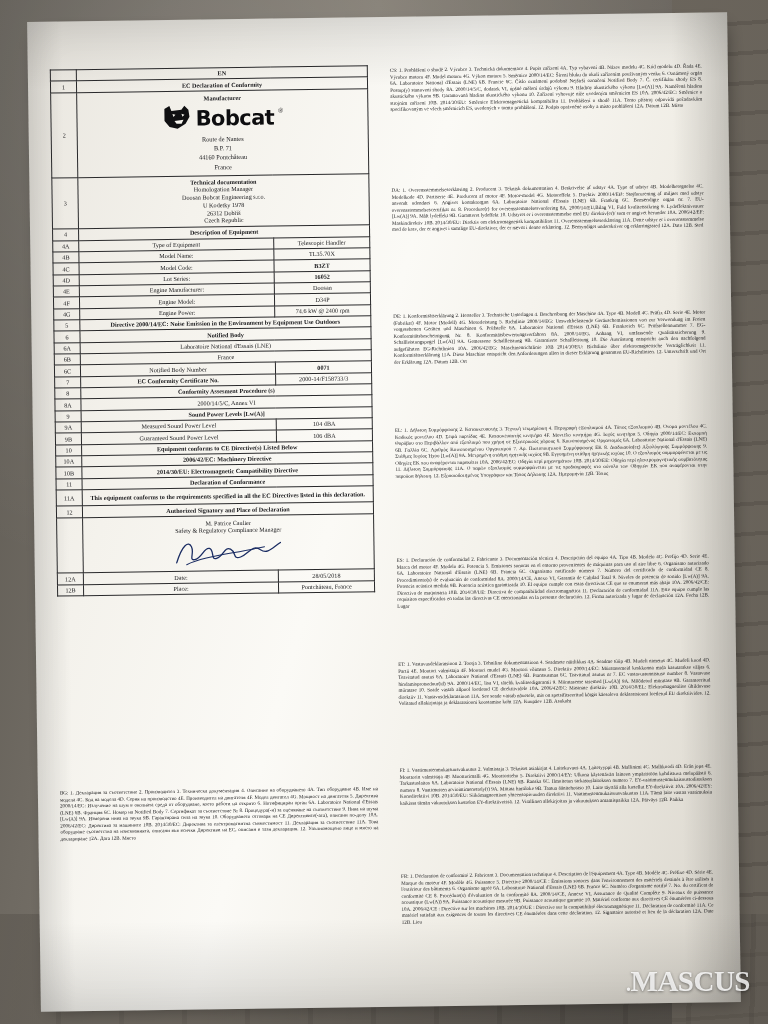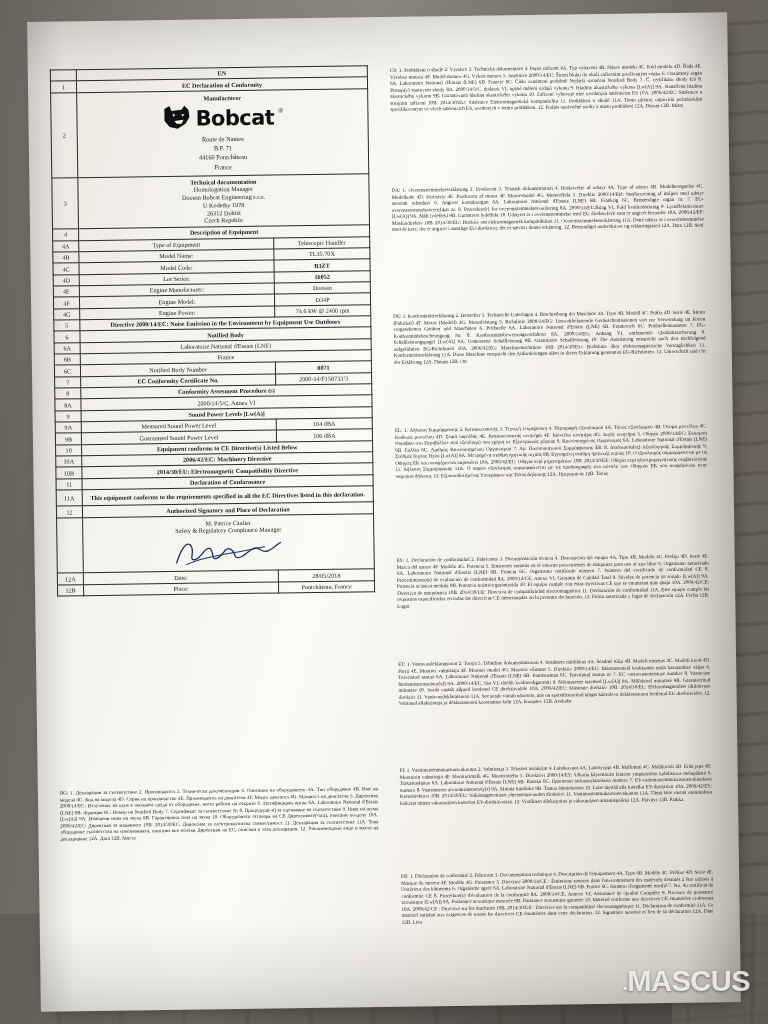--- a/index.html
+++ b/index.html
@@ -162,21 +162,21 @@
     line-height: 1.30;
     text-align: justify;
     color: #1a1a1c;
   }
 
   
   #watermark {
     position: absolute;
     right: 18px;
     bottom: 26px;
-    font-family: Liberation Sans, sans-serif;
+    font-family: Liberation Serif, serif;
     font-weight: bold;
     font-size: 29px;
     color: rgba(255,255,255,0.82);
     letter-spacing: -0.5px;
     text-shadow: 0 1px 3px rgba(0,0,0,0.45);
   }
 </style>
 </head>
 <body>
 

